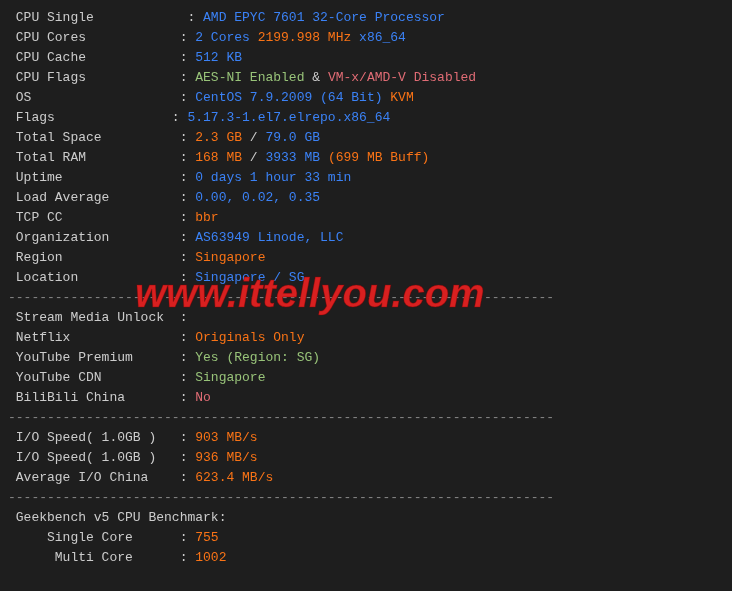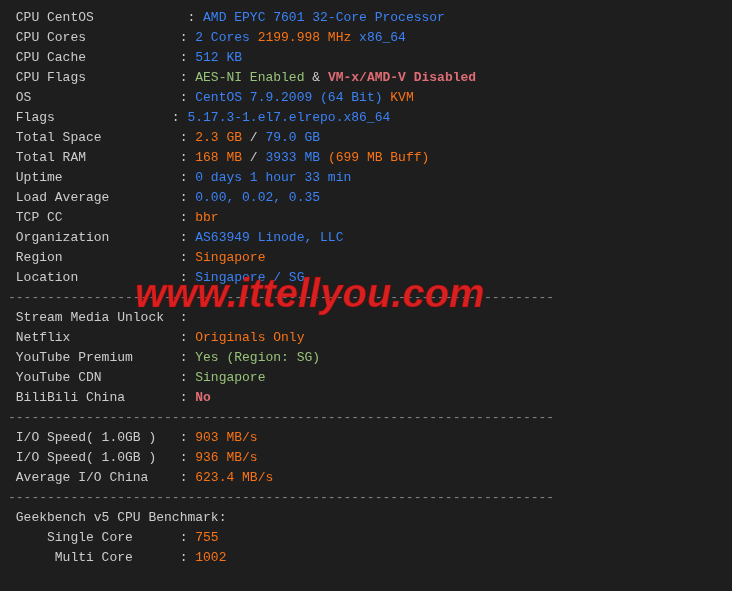--- a/index.html
+++ b/index.html
@@ -13,21 +13,21 @@
     width: 716px;
   }
   .row {
     white-space: pre;
   }
   .label { color: #cccccc; }
   .colon { color: #cccccc; }
   .cyan { color: #3b82f6; font-family: Liberation Mono, monospace; }
   .yellow { color: #f97316; }
   .green { color: #98c379; }
-  .red { color: #e06c75; font-weight: bold; }
+  .red { color: #e06c75; }
   .white { color: #cccccc; }
   .divider {
     color: #888;
     white-space: pre;
     letter-spacing: 0;
   }
   .watermark {
     position: absolute;
     left: 135px;
     top: 283px;
@@ -38,21 +38,21 @@
     color: #d82020;
     -webkit-text-stroke: 1px rgba(139,0,0,0.4);
     pointer-events: none;
     letter-spacing: 0px;
   }
 </style>
 </head>
 <body>
 
 <div id="content">
-    <div class="row"><span class="label"> CPU CentOS            </span><span class="colon">: </span><span class="cyan">AMD EPYC 7601 32-Core Processor</span></div>
+    <div class="row"><span class="label"> CPU Single            </span><span class="colon">: </span><span class="cyan">AMD EPYC 7601 32-Core Processor</span></div>
     <div class="row"><span class="label"> CPU Cores            </span><span class="colon">: </span><span class="cyan">2 Cores</span><span class="yellow"> 2199.998 MHz</span><span class="cyan"> x86_64</span></div>
     <div class="row"><span class="label"> CPU Cache            </span><span class="colon">: </span><span class="cyan">512 KB</span></div>
     <div class="row"><span class="label"> CPU Flags            </span><span class="colon">: </span><span class="green">AES-NI Enabled</span><span class="white"> &amp; </span><span class="red">VM-x/AMD-V Disabled</span></div>
     <div class="row"><span class="label"> OS                   </span><span class="colon">: </span><span class="cyan">CentOS 7.9.2009 (64 Bit)</span><span class="yellow"> KVM</span></div>
     <div class="row"><span class="label"> Flags               </span><span class="colon">: </span><span class="cyan">5.17.3-1.el7.elrepo.x86_64</span></div>
     <div class="row"><span class="label"> Total Space          </span><span class="colon">: </span><span class="yellow">2.3 GB</span><span class="white"> / </span><span class="cyan">79.0 GB</span></div>
     <div class="row"><span class="label"> Total RAM            </span><span class="colon">: </span><span class="yellow">168 MB</span><span class="white"> / </span><span class="cyan">3933 MB</span><span class="yellow"> (699 MB Buff)</span></div>
     <div class="row"><span class="label"> Uptime               </span><span class="colon">: </span><span class="cyan">0 days 1 hour 33 min</span></div>
     <div class="row"><span class="label"> Load Average         </span><span class="colon">: </span><span class="cyan">0.00, 0.02, 0.35</span></div>
     <div class="row"><span class="label"> TCP CC               </span><span class="colon">: </span><span class="yellow">bbr</span></div>

